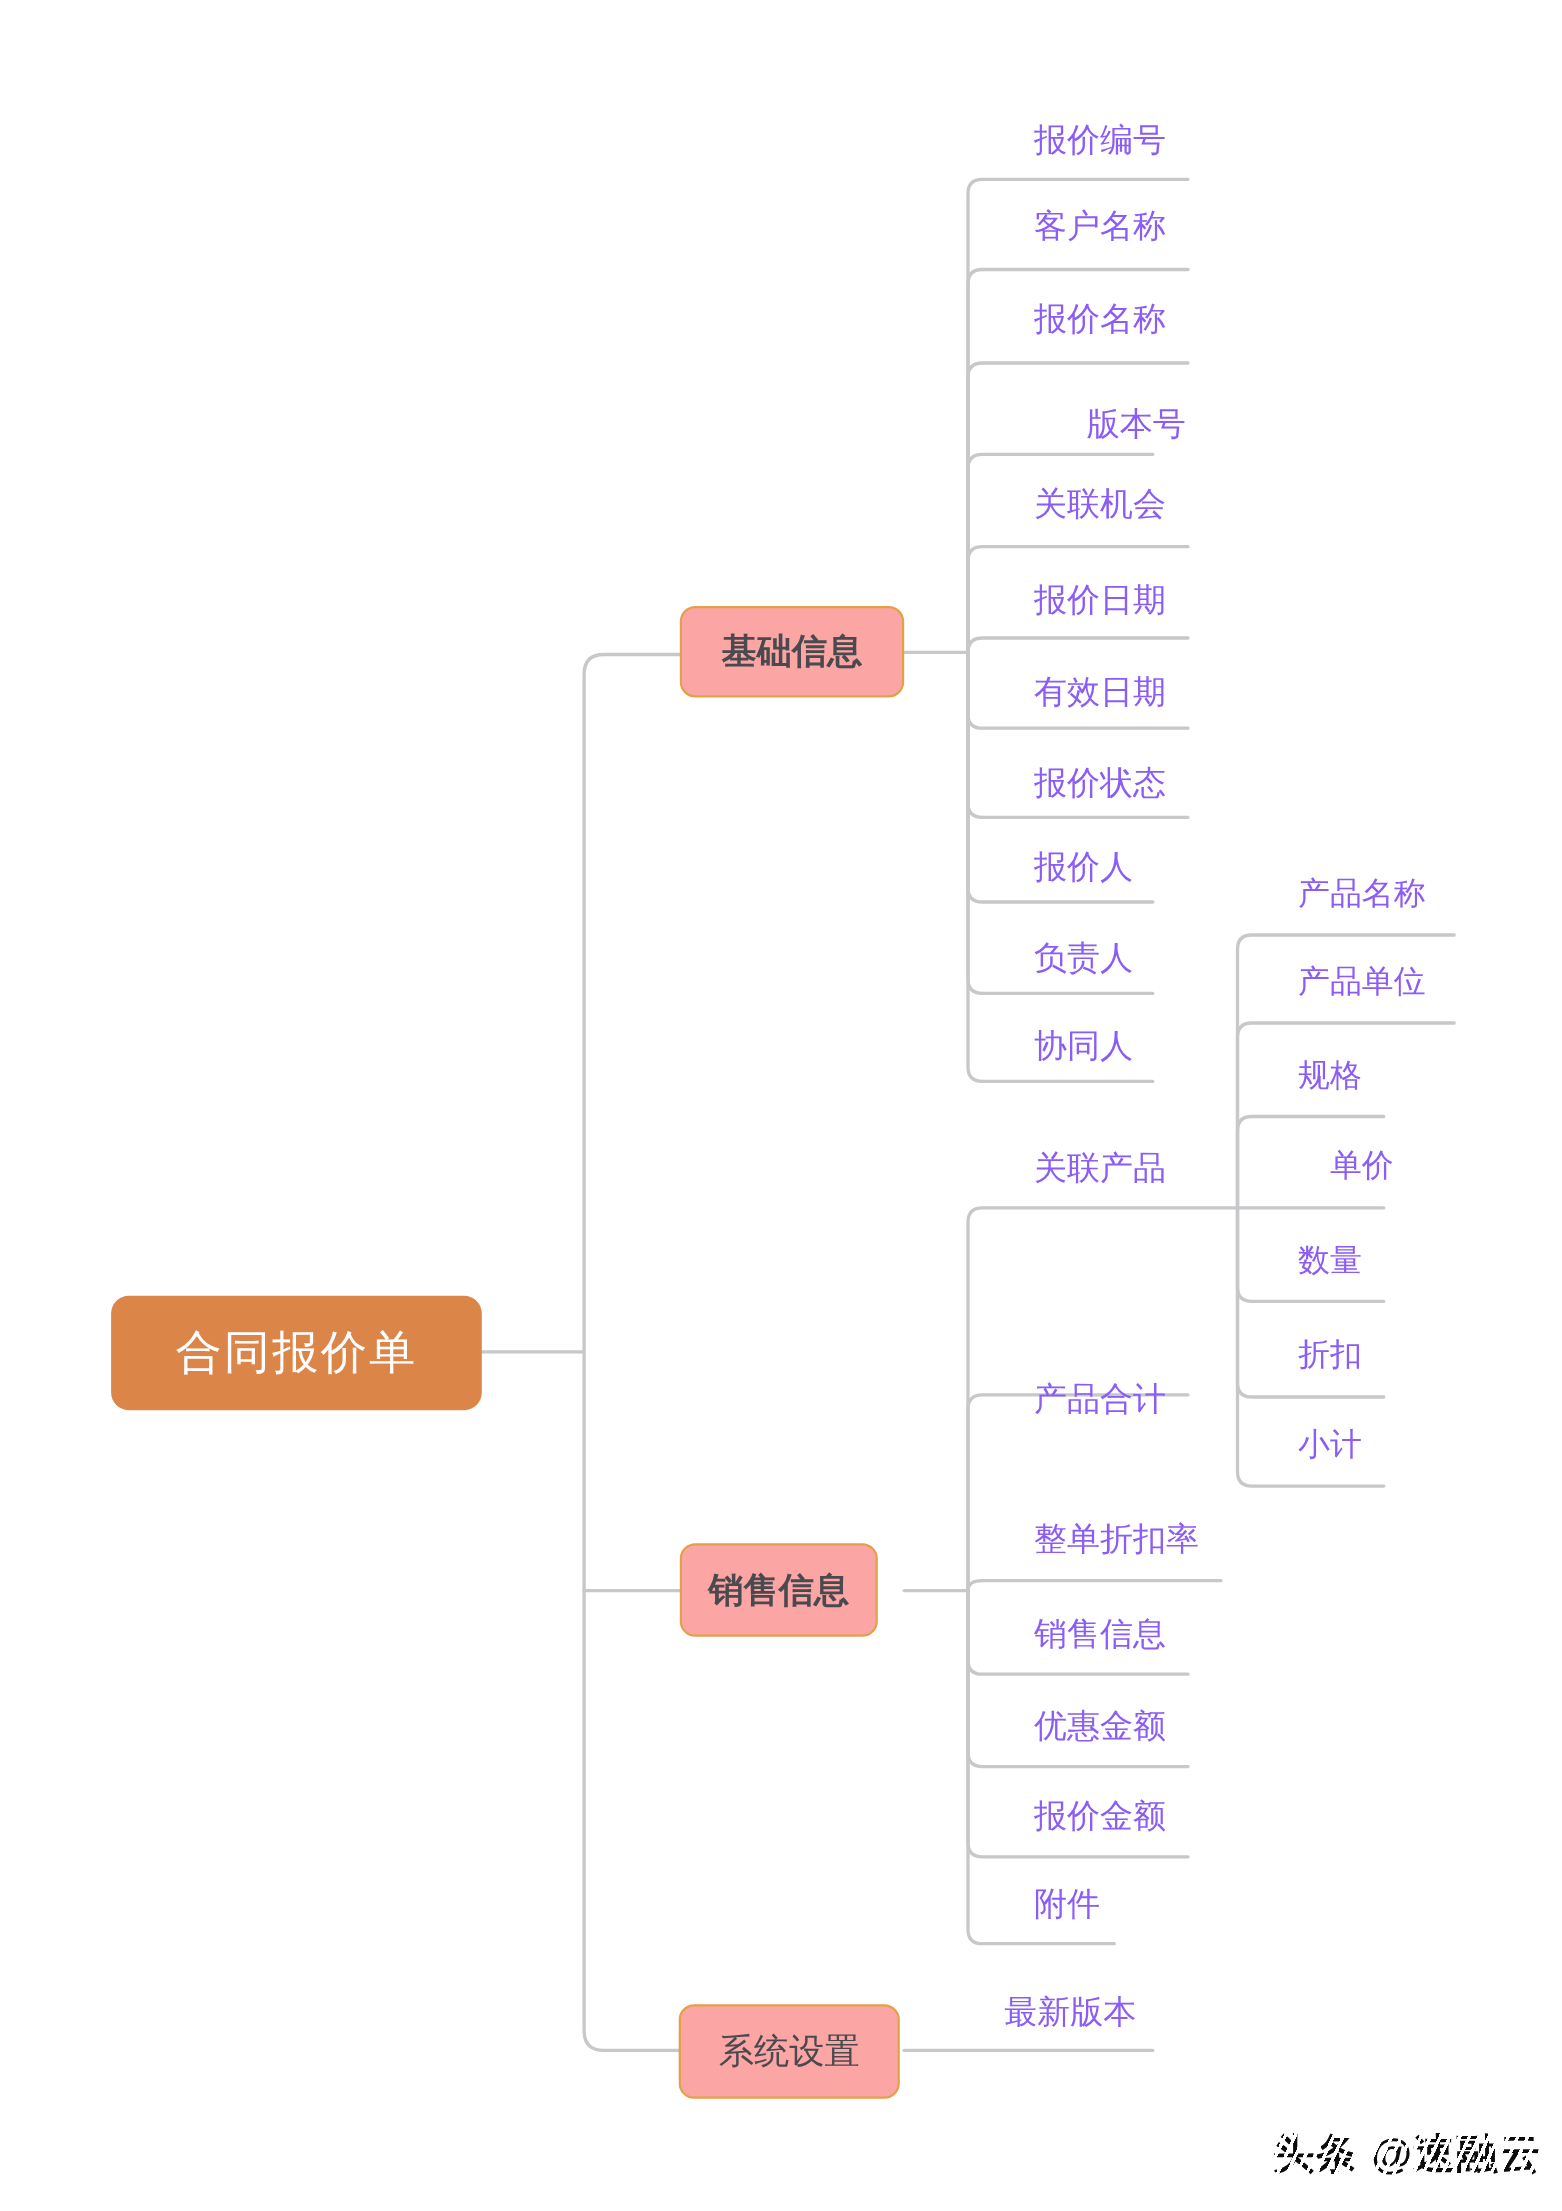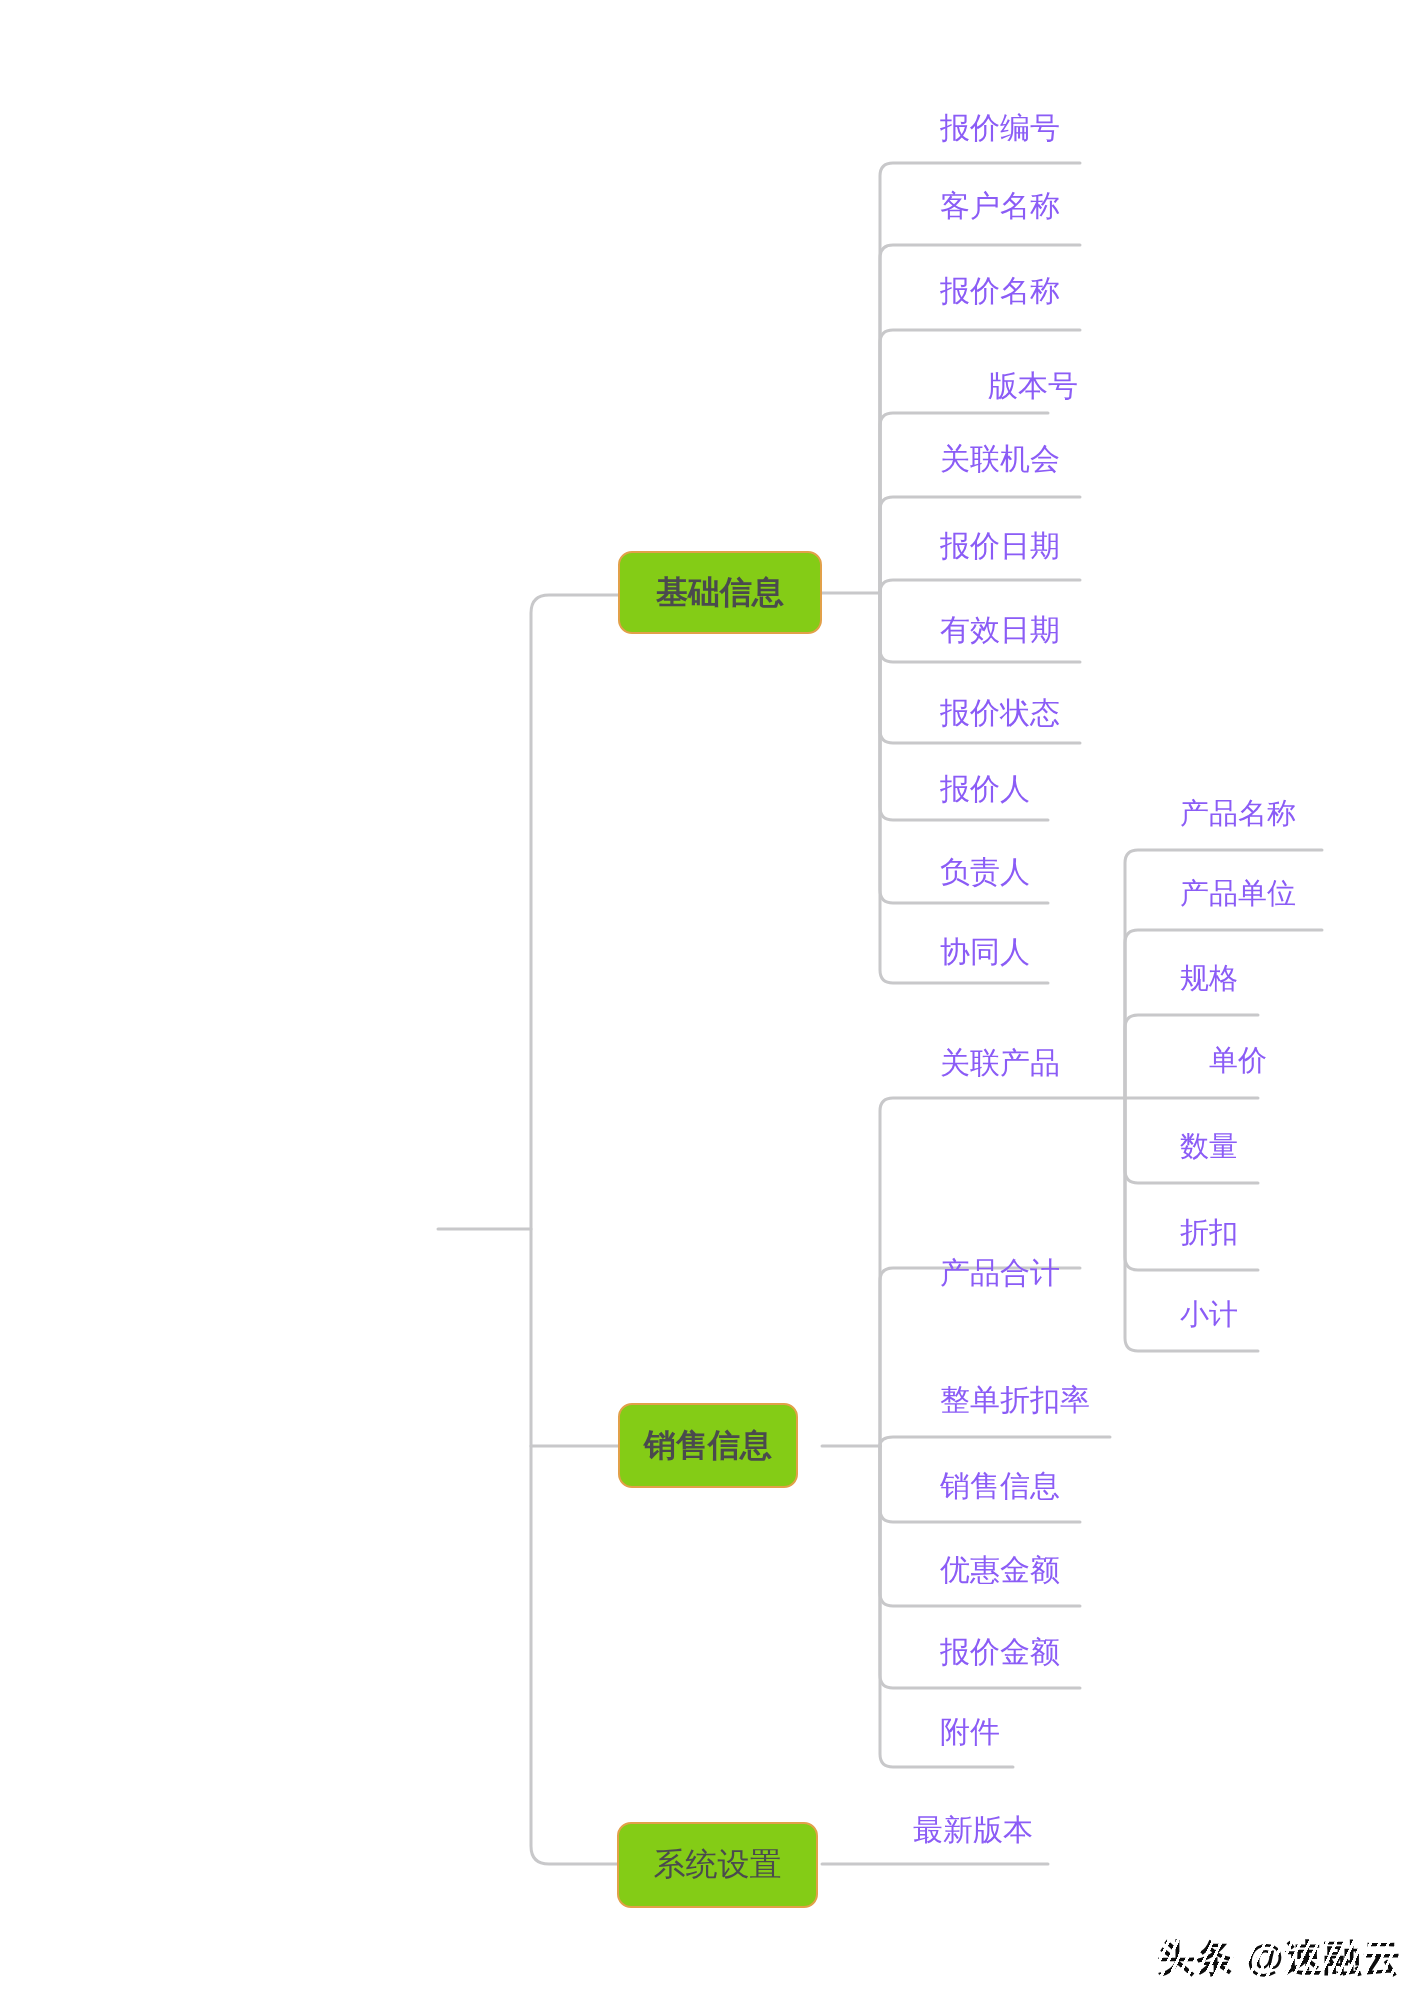--- a/index.html
+++ b/index.html
@@ -2,21 +2,21 @@
 <html><head>
 <meta charset="utf-8">
 <style>
   html,body{margin:0;padding:0;background:#fff;}
   body{font-family:"Liberation Sans","DejaVu Sans",sans-serif;}
   #stage{position:relative;width:1420px;height:2010px;background:#ffffff;overflow:hidden;}
   #wires{position:absolute;left:0;top:0;width:1420px;height:2010px;}
   .node-label{position:absolute;font-size:30px;line-height:32px;color:#8b5cf6;white-space:nowrap;}
   .sub-label{font-size:29px;}
   .branch-box{position:absolute;display:flex;align-items:center;justify-content:center;
-    background:#84cc16;border:2.5px solid #E2A049;border-radius:14px;
+    background:#fca5a5;border:2.5px solid #E2A049;border-radius:14px;
     font-size:32px;color:#4A4A4E;box-sizing:border-box;}
   .branch-box.bold{font-weight:bold;}
   .root-box{position:absolute;display:flex;align-items:center;justify-content:center;
     background:#DC8548;border-radius:16px;color:#fff;font-size:42px;letter-spacing:2px;}
   .watermark{position:absolute;left:1157px;top:1933px;font-size:38px;font-weight:800;
     color:#0c0c0c;white-space:nowrap;letter-spacing:1px;}
   .watermark-hatch{position:absolute;left:1150px;top:1928px;width:255px;height:56px;
     background:repeating-linear-gradient(115deg,rgba(255,255,255,0) 0 5px,#ffffff 5px 8px);
     pointer-events:none;}
 </style>
@@ -51,20 +51,23 @@
       <path d="M1322 850H1138Q1125 850 1125 863V1098" fill="none" stroke="#C8C8CA" stroke-width="3" stroke-linecap="round"></path>
       <path d="M1322 930H1138Q1125 930 1125 943V1098" fill="none" stroke="#C8C8CA" stroke-width="3" stroke-linecap="round"></path>
       <path d="M1258 1015H1138Q1125 1015 1125 1028V1098" fill="none" stroke="#C8C8CA" stroke-width="3" stroke-linecap="round"></path>
       <path d="M1258 1098H1125" fill="none" stroke="#C8C8CA" stroke-width="3" stroke-linecap="round"></path>
       <path d="M1258 1183H1138Q1125 1183 1125 1170V1098" fill="none" stroke="#C8C8CA" stroke-width="3" stroke-linecap="round"></path>
       <path d="M1258 1270H1138Q1125 1270 1125 1257V1098" fill="none" stroke="#C8C8CA" stroke-width="3" stroke-linecap="round"></path>
       <path d="M1258 1351H1138Q1125 1351 1125 1338V1098" fill="none" stroke="#C8C8CA" stroke-width="3" stroke-linecap="round"></path>
       <path d="M822 1864H1048" fill="none" stroke="#C8C8CA" stroke-width="3" stroke-linecap="round"></path>
     </svg>
 
+  <div class="root-box" id="rootBox" style="left:101px;top:1178px;width:337px;height:104px;">
+    <span>合同报价单</span>
+  </div>
 
   <div id="nodes">
       <div class="branch-box bold" style="left: 618px; top: 551px; width: 204px; height: 83px;">基础信息</div>
       <div class="node-label" style="left: 940px; top: 112px;">报价编号</div>
       <div class="node-label" style="left: 940px; top: 190px;">客户名称</div>
       <div class="node-label" style="left: 940px; top: 275px;">报价名称</div>
       <div class="node-label" style="left: 940px; top: 370px; margin-left: 48px;">版本号</div>
       <div class="node-label" style="left: 940px; top: 443px;">关联机会</div>
       <div class="node-label" style="left: 940px; top: 530px;">报价日期</div>
       <div class="node-label" style="left: 940px; top: 614px;">有效日期</div>

